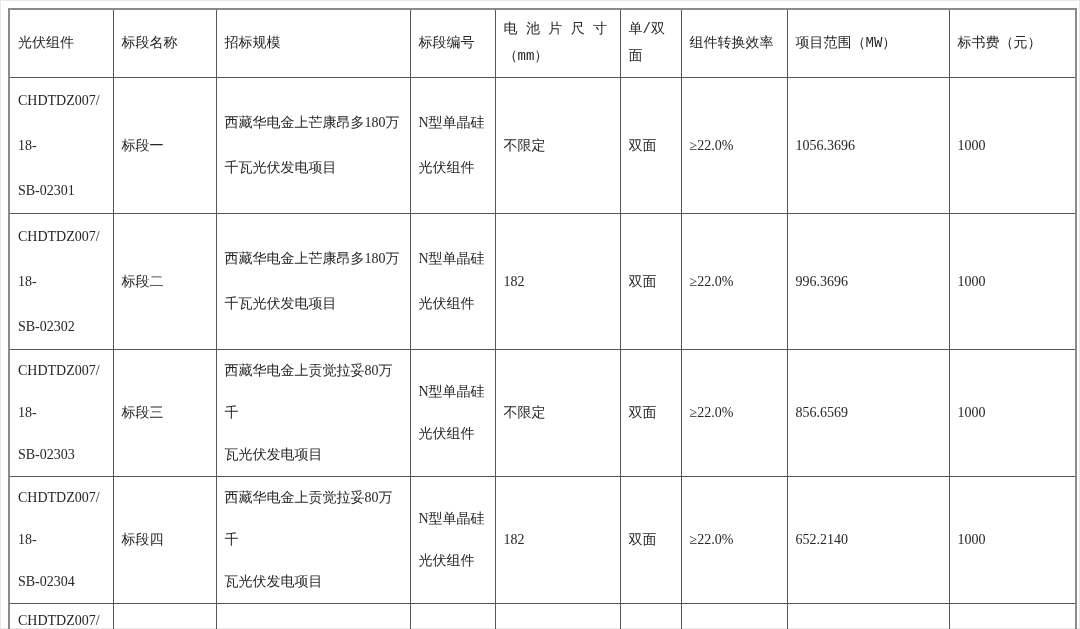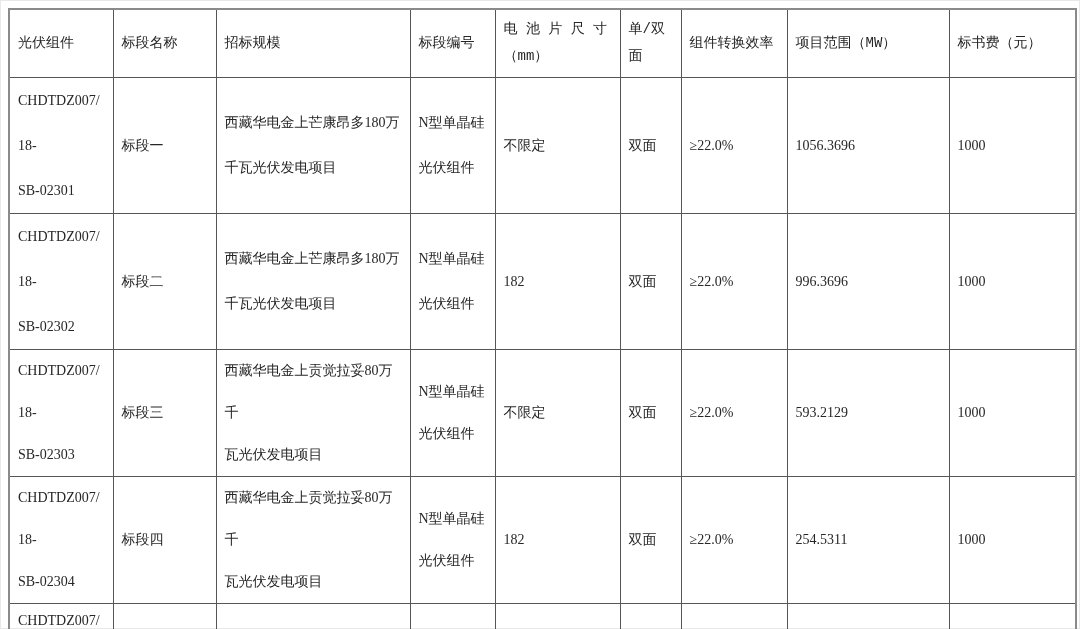--- a/index.html
+++ b/index.html
@@ -115,36 +115,36 @@
       <td>CHDTDZ007/18-
 SB-02303</td>
       <td>标段三</td>
       <td>西藏华电金上贡觉拉妥80万千
 瓦光伏发电项目</td>
       <td>N型单晶硅
 光伏组件</td>
       <td>不限定</td>
       <td>双面</td>
       <td>≥22.0%</td>
-      <td>593.2129</td>
+      <td>856.6569</td>
       <td>1000</td>
     </tr>
 
     <tr class="r4 lh-md">
       <td>CHDTDZ007/18-
 SB-02304</td>
       <td>标段四</td>
       <td>西藏华电金上贡觉拉妥80万千
 瓦光伏发电项目</td>
       <td>N型单晶硅
 光伏组件</td>
       <td>182</td>
       <td>双面</td>
       <td>≥22.0%</td>
-      <td>254.5311</td>
+      <td>652.2140</td>
       <td>1000</td>
     </tr>
 
     <tr class="r5 lh-sm">
       <td>CHDTDZ007/18-
 SB-02305</td>
       <td>标段五</td>
       <td>N型框架标段</td>
       <td>N型单晶硅
 光伏组件</td>

